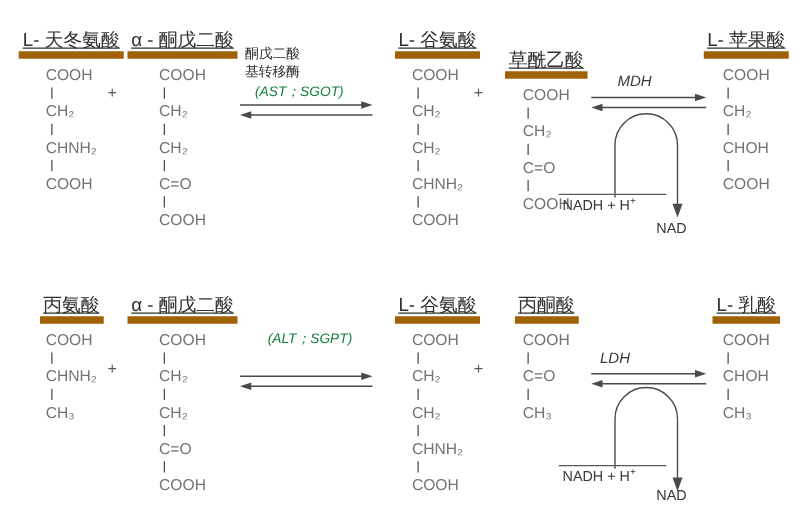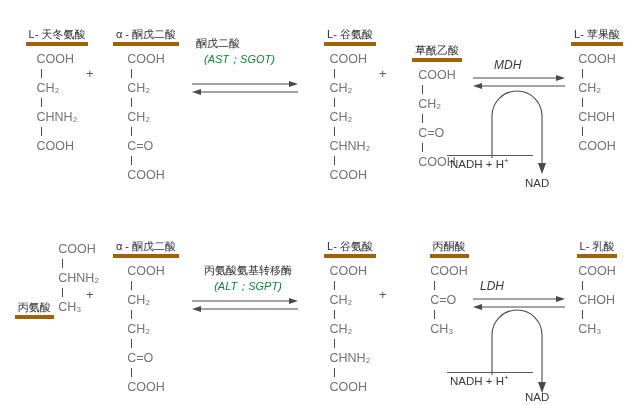--- a/index.html
+++ b/index.html
@@ -26,27 +26,28 @@
   .node {
     position: absolute;
   }
 
   
   .compound {
     position: absolute;
     text-align: center;
   }
   .cmp-head {
-    font-size: 11px;
+    font-size: 15px;
     line-height: 14px;
     white-space: nowrap;
-    border-bottom: 4px solid #a16207;
+    border-bottom: 6px solid #a16207;
     padding: 0 3px 1px 3px;
     display: inline-block;
     color: #2f2f2f;
+    text-decoration: underline;
   }
   .formula {
     margin-top: 3px;
     font-size: 12.5px;
     line-height: 1px;
     text-align: left;
     display: inline-block;
   }
   .f-row {
     height: 20px;
@@ -159,20 +160,21 @@
       <div class="f-row">CH₂</div>
       <div class="bond"></div>
       <div class="f-row">C=O</div>
       <div class="bond"></div>
       <div class="f-row">COOH</div>
     </div>
   </div>
 
   <div class="enzyme" style="left:196px; top:36px; width:104px; text-align:left;">
     <div class="enz-cn">酮戊二酸</div>
+    <div class="enz-cn">基转移酶</div>
     <div class="enz-abbr" style="padding-left:8px;">(AST；SGOT)</div>
   </div>
 
   <div class="darrow" style="left:192px; top:80px;">
     <svg width="106" height="18" viewBox="0 0 106 18">
       <line x1="0" y1="4" x2="100" y2="4" stroke="#4a4a4a" stroke-width="1.1"></line>
       <polygon points="106,4 97,1 97,7" fill="#4a4a4a"></polygon>
       <line x1="6" y1="12" x2="106" y2="12" stroke="#4a4a4a" stroke-width="1.1"></line>
       <polygon points="0,12 9,9 9,15" fill="#4a4a4a"></polygon>
     </svg>
@@ -267,21 +269,20 @@
       <div class="bond"></div>
       <div class="f-row">CH₂</div>
       <div class="bond"></div>
       <div class="f-row">C=O</div>
       <div class="bond"></div>
       <div class="f-row">COOH</div>
     </div>
   </div>
 
   <div class="enzyme" style="left:190px; top:263px; width:116px;">
-    <div class="enz-cn">丙氨酸氨基转移酶</div>
     <div class="enz-abbr">(ALT；SGPT)</div>
   </div>
 
   <div class="darrow" style="left:192px; top:297px;">
     <svg width="106" height="18" viewBox="0 0 106 18">
       <line x1="0" y1="4" x2="100" y2="4" stroke="#4a4a4a" stroke-width="1.1"></line>
       <polygon points="106,4 97,1 97,7" fill="#4a4a4a"></polygon>
       <line x1="6" y1="12" x2="106" y2="12" stroke="#4a4a4a" stroke-width="1.1"></line>
       <polygon points="0,12 9,9 9,15" fill="#4a4a4a"></polygon>
     </svg>
@@ -297,21 +298,21 @@
       <div class="f-row">CH₂</div>
       <div class="bond"></div>
       <div class="f-row">CHNH₂</div>
       <div class="bond"></div>
       <div class="f-row">COOH</div>
     </div>
   </div>
 
   <div class="plus" style="left:379px; top:287px;">+</div>
 
-  <div class="compound" style="left:410px; top:236px; width:78px;">
+  <div class="compound" style="left:398px; top:236px; width:78px;">
     <div class="cmp-head">丙酮酸</div>
     <div class="formula">
       <div class="f-row">COOH</div>
       <div class="bond"></div>
       <div class="f-row">C=O</div>
       <div class="bond"></div>
       <div class="f-row">CH₃</div>
     </div>
   </div>
 

